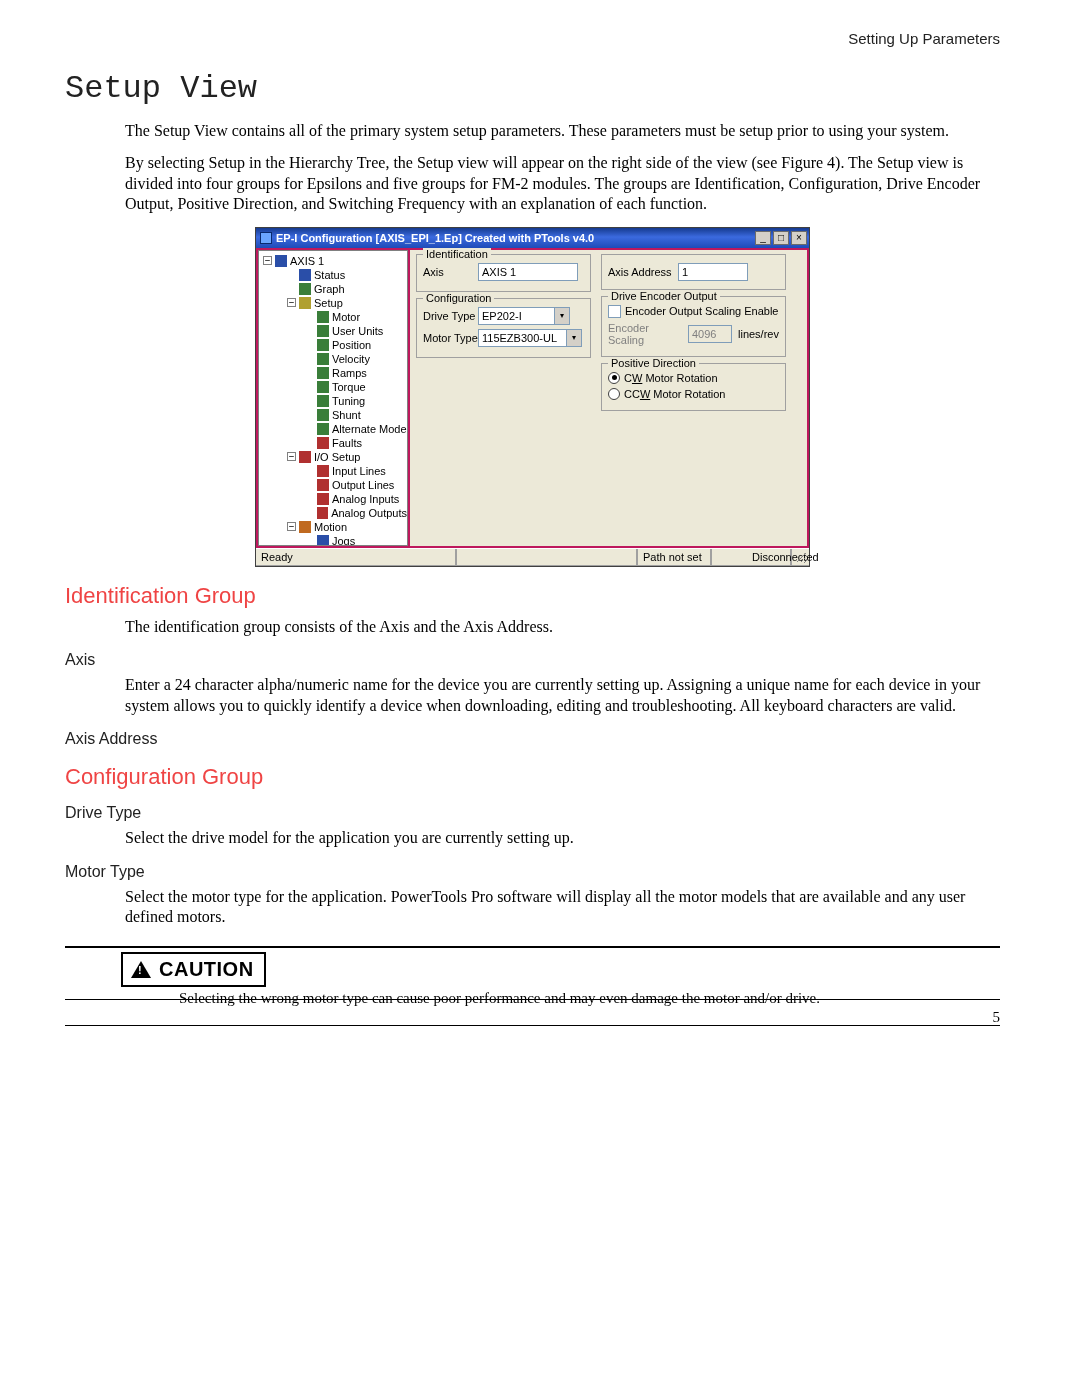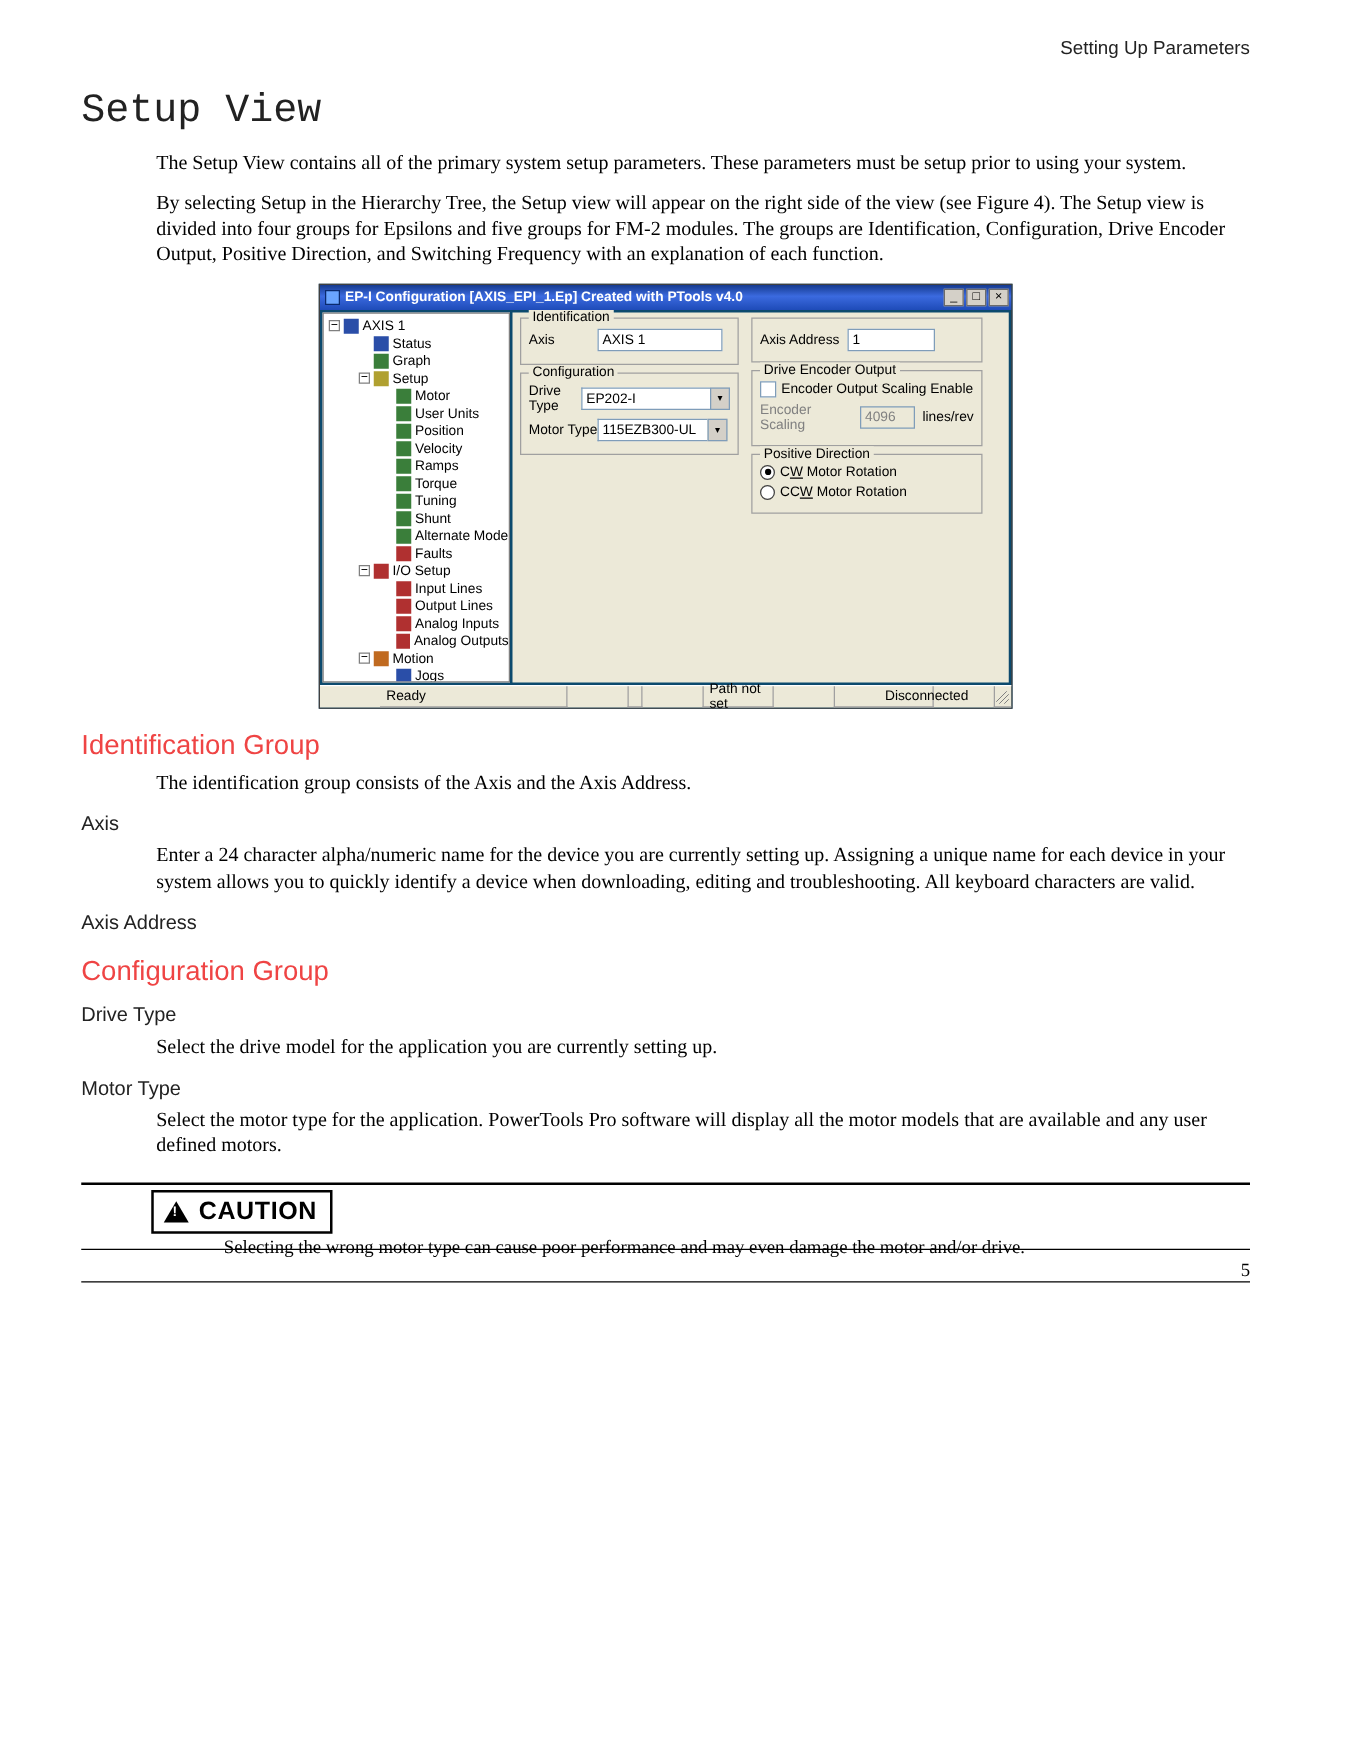--- a/index.html
+++ b/index.html
@@ -39,21 +39,21 @@
     line-height: 1.28;
     margin-bottom: 12px;
   }
   .figure-wrap {
     margin: 12px 0 6px 0;
     display: flex;
     justify-content: center;
   }
   .win {
     width: 555px;
-    background: #0c4a6e;
+    background: #be185d;
     border: 1px solid #404040;
     font-family: Tahoma, Arial, sans-serif;
     font-size: 11px;
     color: #000;
   }
   .titlebar {
     display: flex;
     align-items: center;
     height: 20px;
     background: linear-gradient(180deg, #153a8f, #3b6adf 45%, #1e4bb8);
@@ -199,21 +199,20 @@
     border-top: 1px solid #fff;
     background: #ece9d8;
     font-size: 11px;
   }
   .status-cell {
     border: 1px solid #a0a0a0;
     border-top: none;
     height: 100%;
     display: flex; align-items: center;
     padding: 0 5px;
-    margin-left: 48px;
   }
   .status-cell.ready { width: 200px; border-left: none; }
   .status-cell.mid { flex: 1 1 auto; }
   .status-cell.path { width: 74px; }
   .status-cell.conn { width: 80px; padding-left: 40px; }
   .status-cell.grip {
     width: 18px; border-right: none;
     display: flex; align-items: flex-end; justify-content: flex-end;
     padding: 0 2px 2px 0;
   }
@@ -442,21 +441,21 @@
                 <div class="form-row">
                   <label>Axis</label>
                   <span class="txt" style="width:100px">AXIS 1</span>
                 </div>
               </div>
               <div class="grp">
                 <span class="grp-title">Configuration</span>
                 <div class="form-row">
                   <label>Drive Type</label>
                   <span class="dd">
-                    <span class="txt" style="width:103px">EP202-I</span>
+                    <span class="txt" style="width:76px">EP202-I</span>
                     <span class="dd-btn">▾</span>
                   </span>
                 </div>
                 <div class="form-row">
                   <label>Motor Type</label>
                   <span class="dd">
                     <span class="txt" style="width:88px">115EZB300-UL</span>
                     <span class="dd-btn">▾</span>
                   </span>
                 </div>

